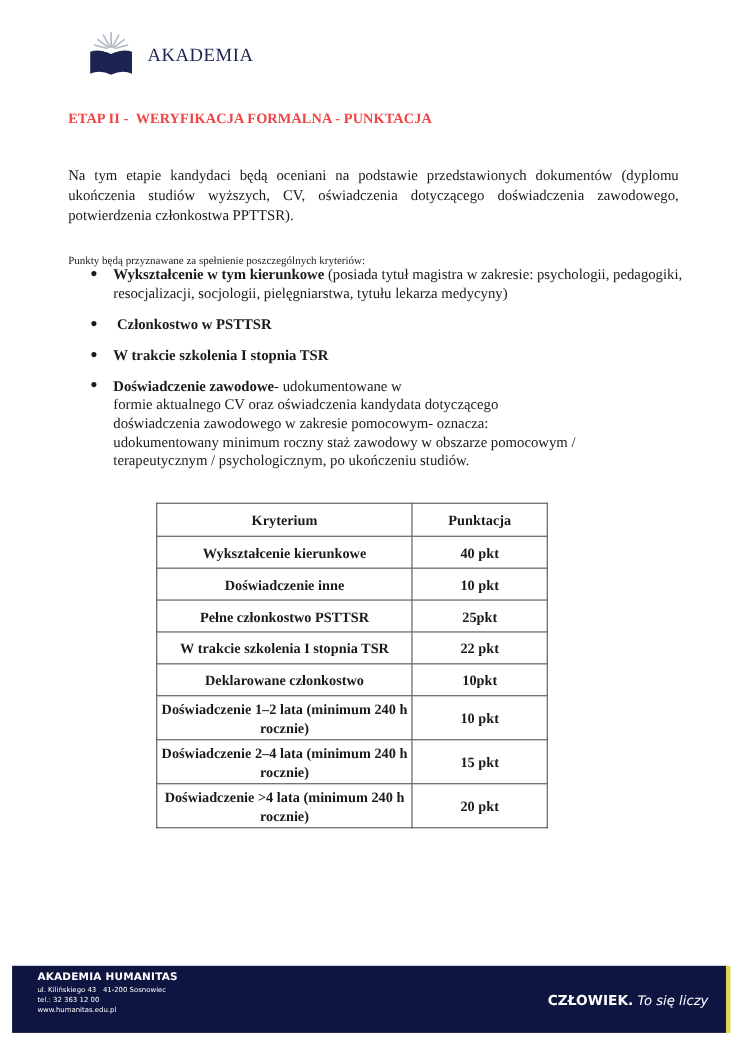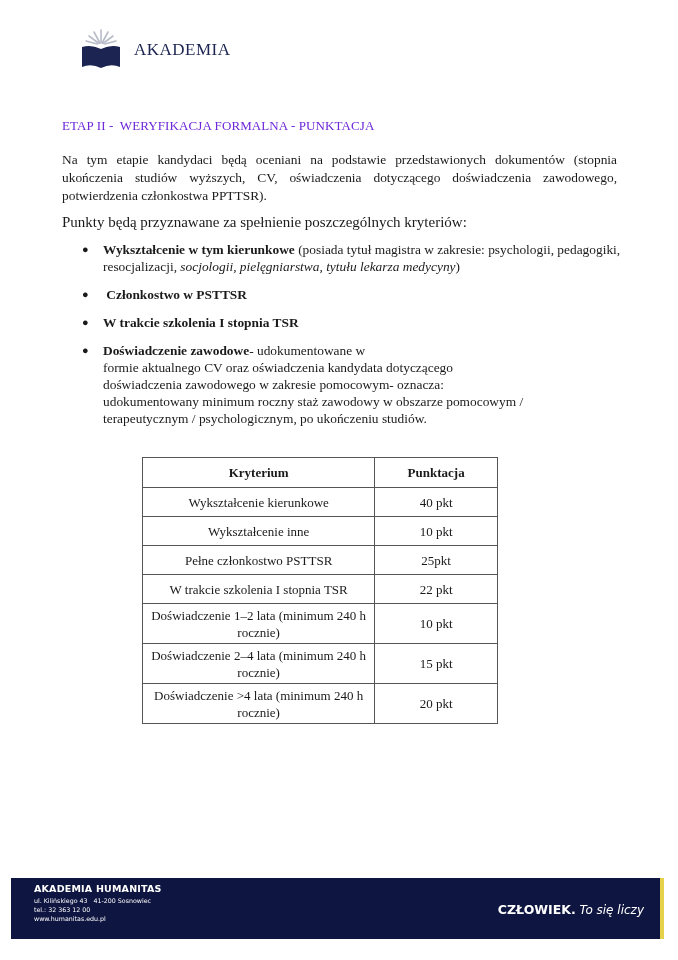--- a/index.html
+++ b/index.html
@@ -9,54 +9,55 @@
     font-family: "Liberation Serif", "DejaVu Serif", serif;
     color: #1a1a1a;
   }
   .logo { position: absolute; left: 80px; top: 27px; display: flex; align-items: center; }
   .logo-icon { width: 42px; height: 44px; margin-right: 10px; }
   .logo-text { display: flex; flex-direction: column; color: #1c2452; line-height: 1; }
   .logo-line1 { font-size: 17px; letter-spacing: 0.5px; margin-left: 2px; }
   .logo-line2 { font-size: 27px; letter-spacing: 1px; margin-top: 1px; }
 
   .section-title {
-    position: absolute; left: 62px; top: 118px;
-    font-size: 13px; color: #6d28d9; letter-spacing: 0.1px;
+    position: absolute; left: 62px; top: 100px;
+    font-size: 13px; color: #ef4444; letter-spacing: 0.1px;
     white-space: pre;
+    font-weight: bold;
   }
   .intro {
     position: absolute; left: 62px; top: 151px; width: 555px;
     font-size: 13.4px; line-height: 18px; text-align: justify;
   }
   .intro2 {
-    position: absolute; left: 62px; top: 213px;
-    font-size: 15px; line-height: 18px;
+    position: absolute; left: 62px; top: 229px;
+    font-size: 10px; line-height: 18px;
   }
   ul.criteria {
     position: absolute; left: 62px; top: 241px; width: 560px;
     margin: 0; padding: 0; list-style: none;
     font-size: 13.4px; line-height: 17px;
   }
   ul.criteria li { position: relative; padding-left: 41px; margin-bottom: 11px; }
   ul.criteria li .bullet {
     position: absolute; left: 20px; top: 0px; font-size: 11px;
   }
   .b { font-weight: bold; }
-  .i { font-style: italic; }
+  .i { }
 
   table.score {
     position: absolute; left: 142px; top: 457px; width: 356px;
     border-collapse: collapse; font-size: 13px;
   }
   table.score td, table.score th {
     border: 1px solid #555; text-align: center; vertical-align: middle;
     padding: 2px 2px; line-height: 17px;
   }
   table.score th { height: 25px; font-weight: bold; font-size: 13px; }
-  table.score td { height: 24px; }
+  table.score td { height: 24px; font-weight: bold; }
   table.score td.two { height: 35px; }
   table.score col.c1 { width: 233px; }
   table.score col.c2 { width: 123px; }
 
   .footer {
     position: absolute; left: 11px; top: 878px; width: 649px; height: 61px;
     background: #0e1540; color: #ffffff;
     font-family: "DejaVu Sans", "Liberation Sans", sans-serif;
   }
   .footer-stripe {
@@ -87,21 +88,21 @@
     <path d="M2 20 L2 40 Q11 36 21 41 Q31 36 40 40 L40 20 Q31 17 21 22 Q11 17 2 20 Z" fill="#1c2452"></path>
     <path d="M14 20 Q21 13 28 20" fill="#ffffff"></path>
   </svg>
   <div class="logo-text">
     <span class="logo-line1">AKADEMIA</span>
   </div>
 </div>
 
 <div class="section-title">ETAP II -  WERYFIKACJA FORMALNA - PUNKTACJA</div>
 
-<p class="intro" style="margin:0">Na tym etapie kandydaci będą oceniani na podstawie przedstawionych dokumentów (stopnia ukończenia studiów wyższych, CV, oświadczenia dotyczącego doświadczenia zawodowego, potwierdzenia członkostwa PPTTSR).</p>
+<p class="intro" style="margin:0">Na tym etapie kandydaci będą oceniani na podstawie przedstawionych dokumentów (dyplomu ukończenia studiów wyższych, CV, oświadczenia dotyczącego doświadczenia zawodowego, potwierdzenia członkostwa PPTTSR).</p>
 <p class="intro2" style="margin:0">Punkty będą przyznawane za spełnienie poszczególnych kryteriów:</p>
 
 <ul class="criteria">
   <li>
     <span class="bullet">●</span>
     <span class="b">Wykształcenie w tym kierunkowe</span><span> (posiada tytuł magistra w zakresie: psychologii, pedagogiki, resocjalizacji, </span><span class="i">socjologii, pielęgniarstwa, tytułu lekarza medycyny</span><span>)</span>
   </li>
   <li>
     <span class="bullet">●</span>
     <span class="b" style="white-space:pre"> Członkostwo w PSTTSR</span>
@@ -127,30 +128,34 @@
       <th>Kryterium</th>
       <th>Punktacja</th>
     </tr>
   </thead>
   <tbody>
     <tr>
       <td>Wykształcenie kierunkowe</td>
       <td>40 pkt</td>
     </tr>
     <tr>
-      <td>Wykształcenie inne</td>
+      <td>Doświadczenie inne</td>
       <td>10 pkt</td>
     </tr>
     <tr>
       <td>Pełne członkostwo PSTTSR</td>
       <td>25pkt</td>
     </tr>
     <tr>
       <td>W trakcie szkolenia I stopnia TSR</td>
       <td>22 pkt</td>
+    </tr>
+    <tr>
+      <td>Deklarowane członkostwo</td>
+      <td>10pkt</td>
     </tr>
     <tr>
       <td class="two">Doświadczenie 1–2 lata (minimum 240 h rocznie)</td>
       <td class="two">10 pkt</td>
     </tr>
     <tr>
       <td class="two">Doświadczenie 2–4 lata (minimum 240 h rocznie)</td>
       <td class="two">15 pkt</td>
     </tr>
     <tr>

